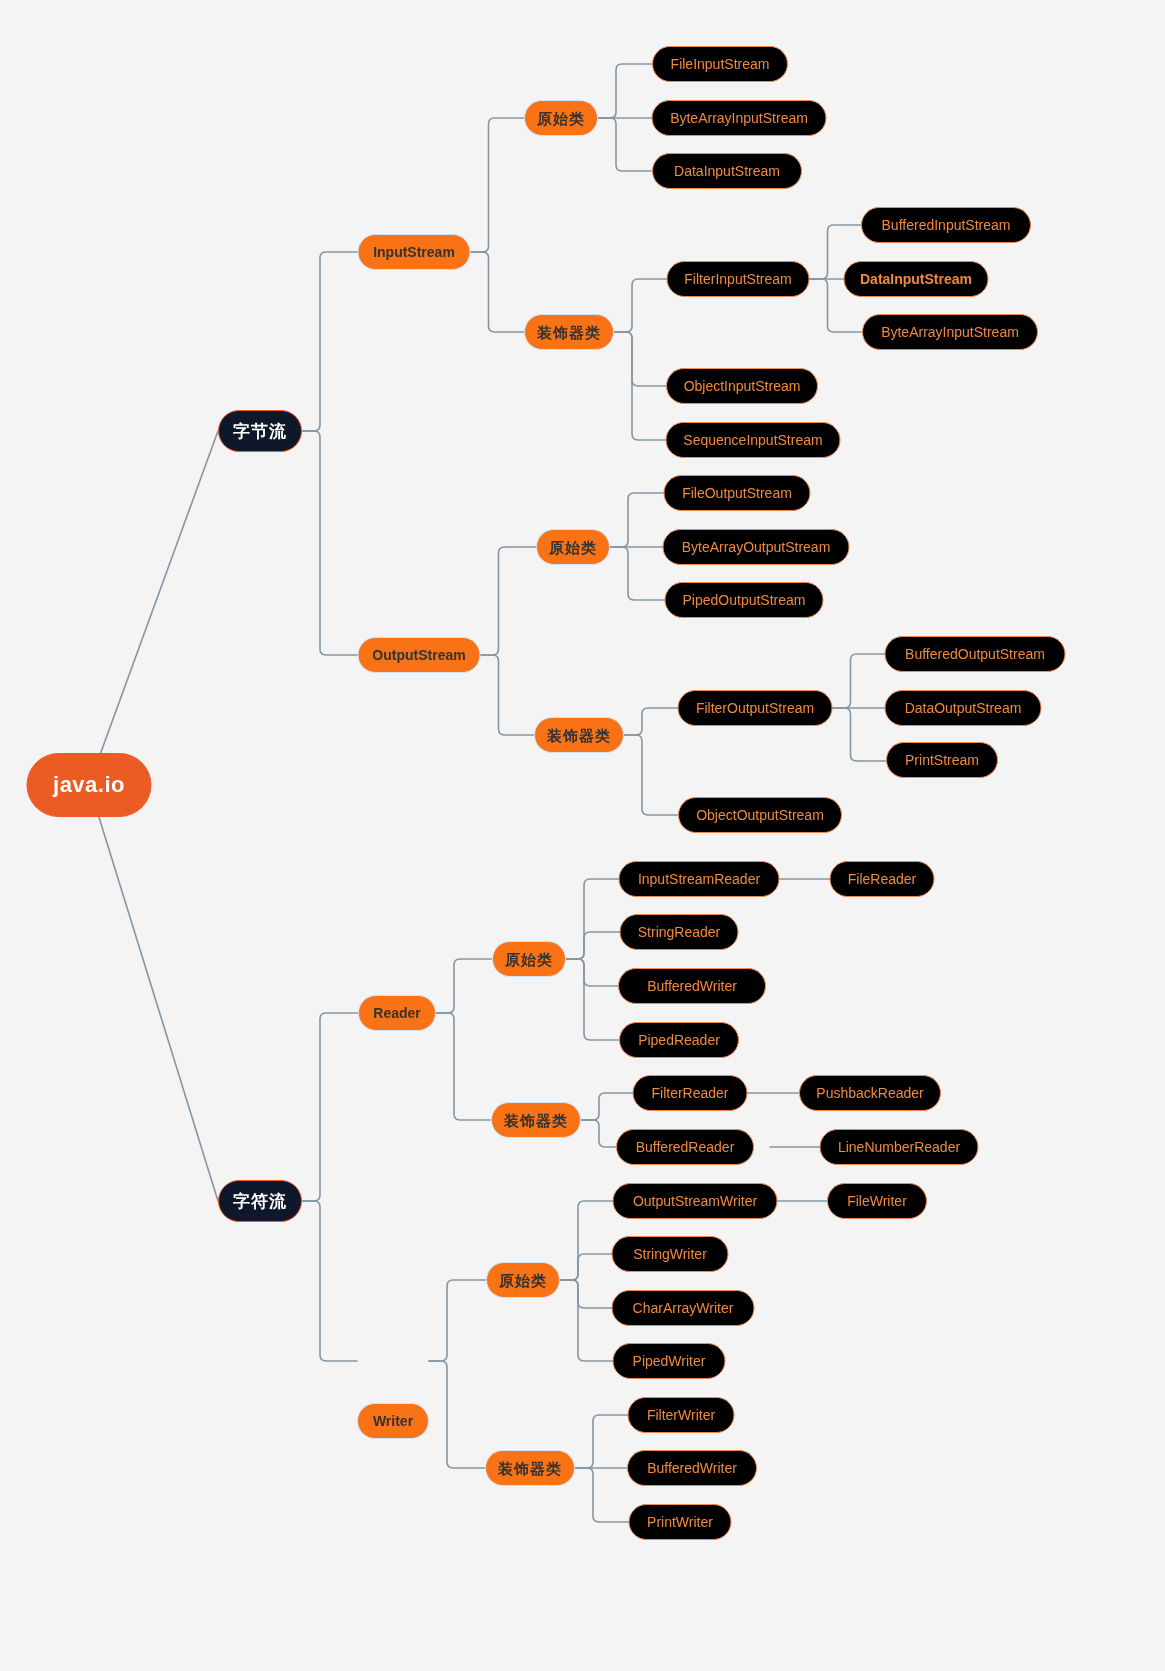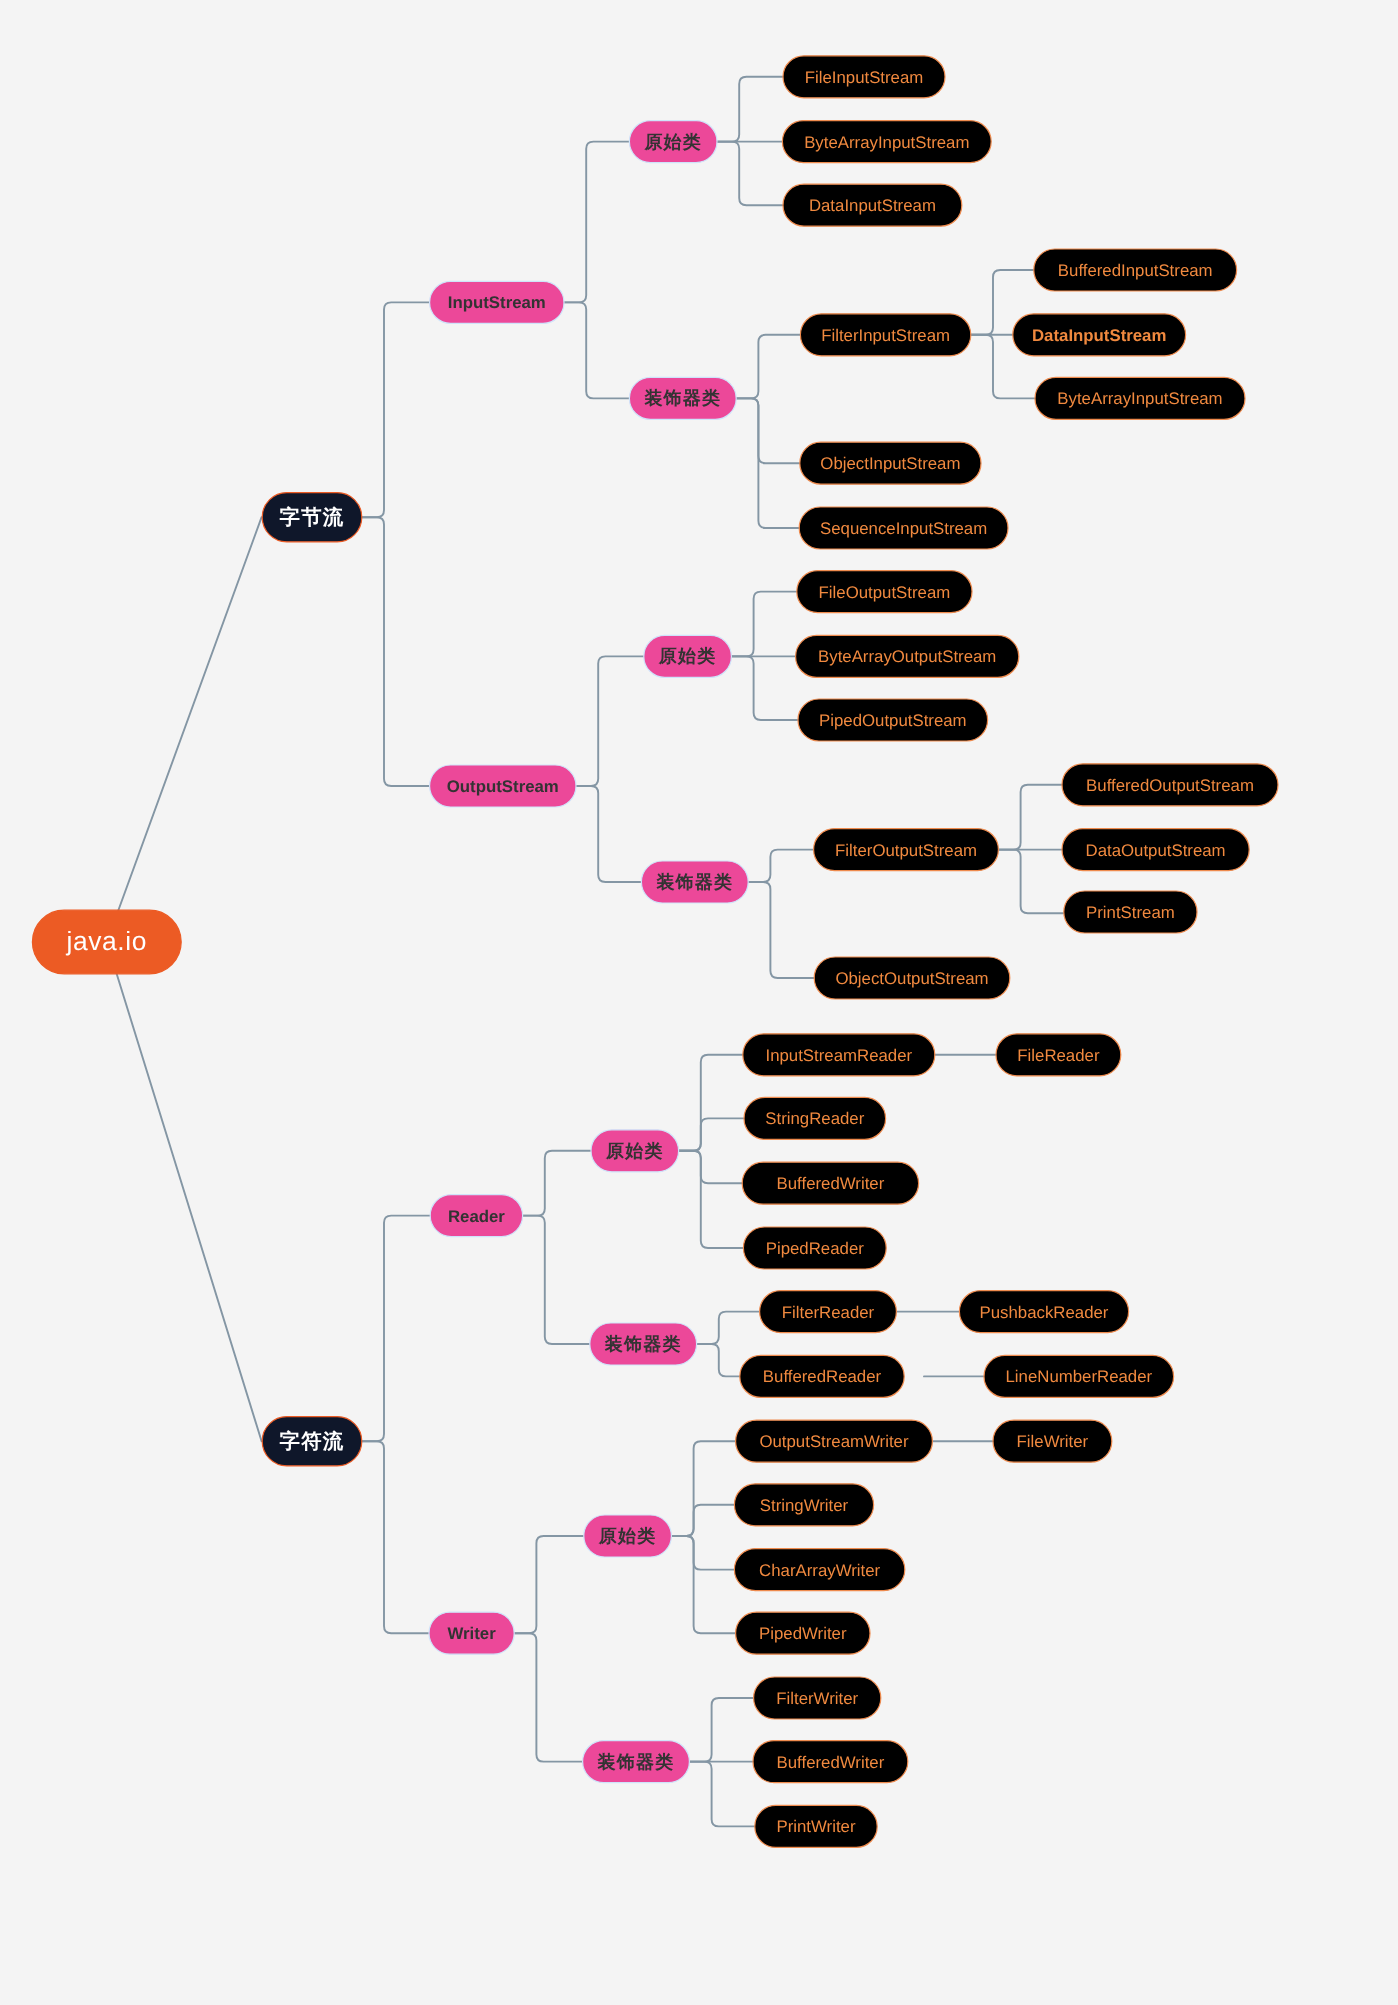--- a/index.html
+++ b/index.html
@@ -33,39 +33,39 @@
     border-radius: 999px;
     transform: translate(-50%, -50%);
     line-height: 1;
   }
   
   .node.root {
     background: #ec5b24;
     color: #ffffff;
     border: 1px solid #ec5b24;
     font-size: 22px;
-    font-weight: 400;
-    height: 54px;
+    font-weight: 700;
+    height: 64px;
     padding: 12px 26px;
     letter-spacing: 0.5px;
   }
   
   .node.cat {
     background: #0f172a;
     color: #ffffff;
     border: 1px solid #ec5b24;
     font-size: 17px;
     font-weight: 700;
     height: 42px;
     padding: 0 20px;
     letter-spacing: 1px;
   }
   
   .node.blue {
-    background: #ec4899;
+    background: #f97316;
     color: #333333;
     border: 1.6px solid #cfe3fa;
     font-size: 14px;
     font-weight: 700;
     height: 36px;
     padding: 0 17px;
   }
   .node.blue.cn {
     font-size: 15px;
     letter-spacing: 1px;
@@ -134,21 +134,21 @@
       <path d="M 575 1468 L 627 1468" fill="none" stroke="#8496a4" stroke-width="1.6" stroke-linecap="round" stroke-linejoin="round"></path>
       <path d="M 575 1468 L 587 1468 Q 593 1468 593 1474 L 593 1516 Q 593 1522 599 1522 L 628.5 1522" fill="none" stroke="#8496a4" stroke-width="1.6" stroke-linecap="round" stroke-linejoin="round"></path>
     </svg>
   <div id="node-layer">
       <div class="node root" id="node-root" style="left: 89px; top: 785px; width: 125px;">java.io</div>
       <div class="node cat" id="node-byte_stream" style="left: 260px; top: 431px; width: 84px;">字节流</div>
       <div class="node cat" id="node-char_stream" style="left: 260px; top: 1201px; width: 84px;">字符流</div>
       <div class="node blue" id="node-input_stream" style="left: 414px; top: 252px; width: 113px;">InputStream</div>
       <div class="node blue" id="node-output_stream" style="left: 419px; top: 655px; width: 123px;">OutputStream</div>
       <div class="node blue" id="node-reader" style="left: 397px; top: 1013px; width: 78px;">Reader</div>
-      <div class="node blue" id="node-writer" style="left: 393px; top: 1361px; width: 72px;">Writer</div>
+      <div class="node blue" id="node-writer" style="left: 393px; top: 1421px; width: 72px;">Writer</div>
       <div class="node blue cn" id="node-is_primitive" style="left: 561px; top: 118px; width: 74px;">原始类</div>
       <div class="node blue cn" id="node-is_decorator" style="left: 569px; top: 332px; width: 90px;">装饰器类</div>
       <div class="node blue cn" id="node-os_primitive" style="left: 573px; top: 547px; width: 74px;">原始类</div>
       <div class="node blue cn" id="node-os_decorator" style="left: 579px; top: 735px; width: 90px;">装饰器类</div>
       <div class="node blue cn" id="node-rd_primitive" style="left: 529px; top: 959px; width: 74px;">原始类</div>
       <div class="node blue cn" id="node-rd_decorator" style="left: 536px; top: 1120px; width: 90px;">装饰器类</div>
       <div class="node blue cn" id="node-wr_primitive" style="left: 523px; top: 1280px; width: 74px;">原始类</div>
       <div class="node blue cn" id="node-wr_decorator" style="left: 530px; top: 1468px; width: 90px;">装饰器类</div>
       <div class="node orange" id="node-file_input_stream" style="left: 720px; top: 64px; width: 136px;">FileInputStream</div>
       <div class="node orange" id="node-bytearray_input_stream" style="left: 739px; top: 118px; width: 175px;">ByteArrayInputStream</div>

